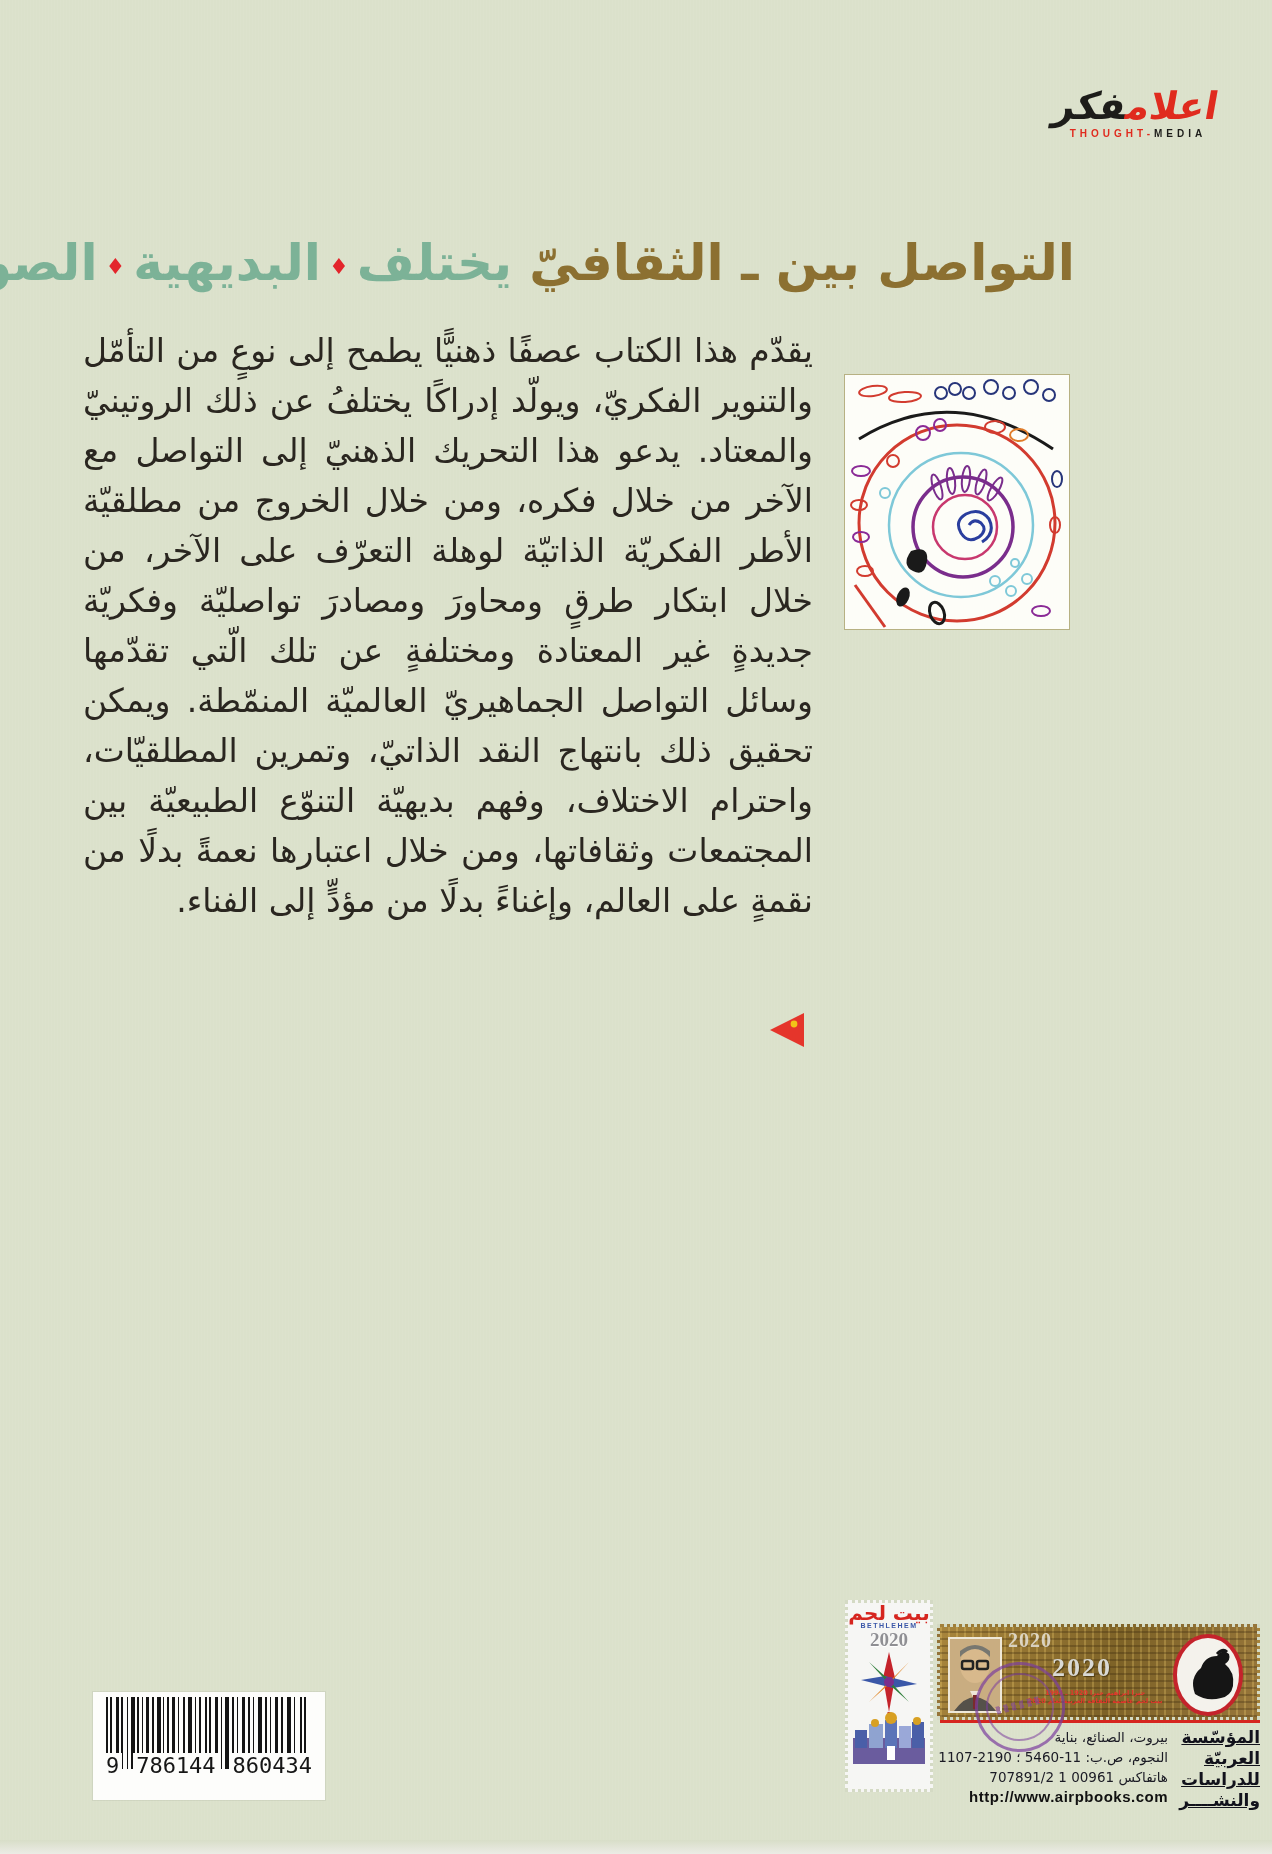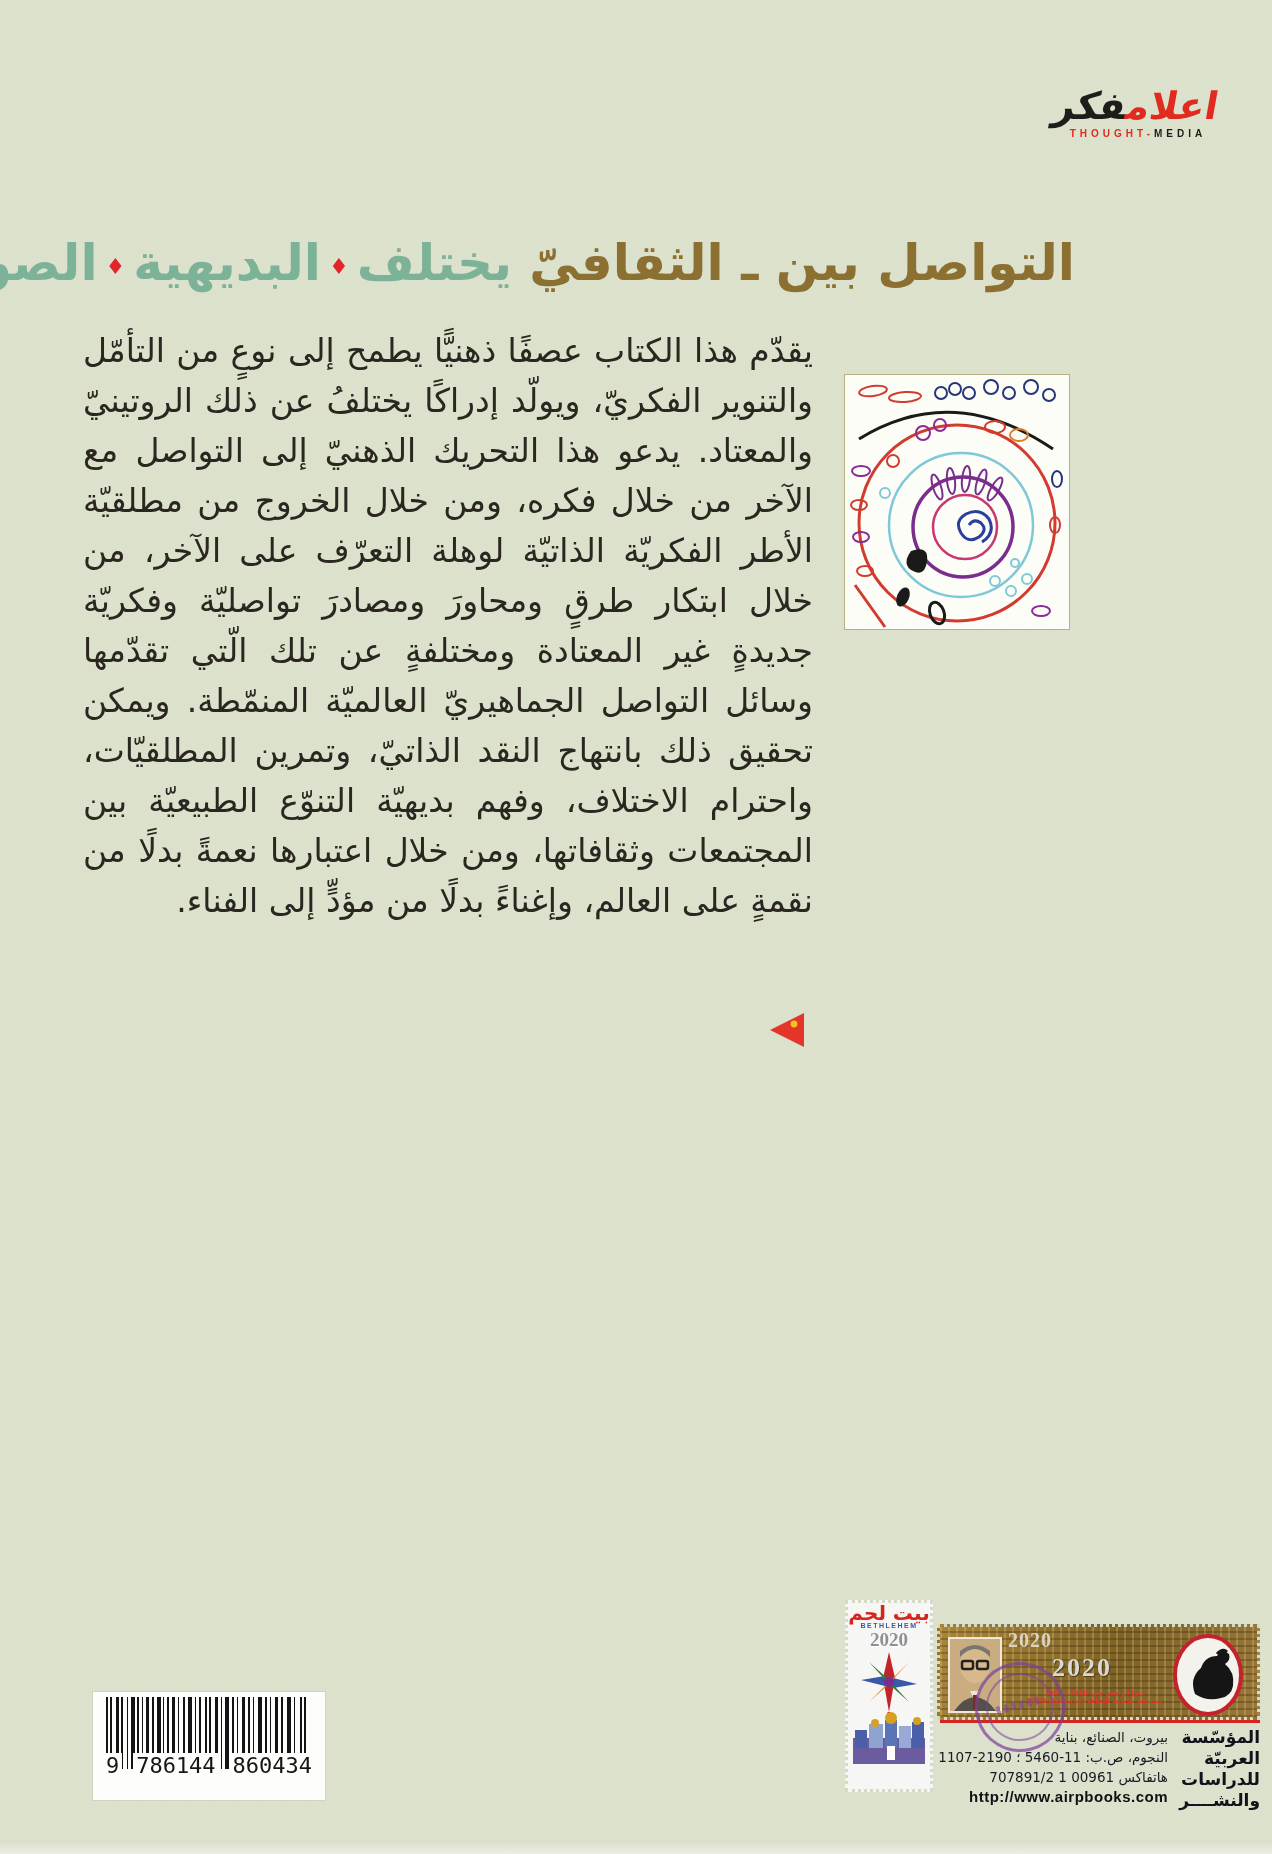--- a/index.html
+++ b/index.html
@@ -121,21 +121,21 @@
     content:"";position:absolute;left:18px;top:36px;width:44px;height:8px;
     background:repeating-linear-gradient(90deg, rgba(124,62,158,.55) 0 4px, rgba(0,0,0,0) 4px 8px);
   }
   .red-rule{position:absolute;left:940px;top:1720px;width:320px;height:3px;background:#d6251f;}
   .pub{
     position:absolute;left:938px;top:1727px;width:322px;
     direction:rtl;display:flex;gap:10px;
   }
   .pub-name{width:82px;font-weight:bold;font-size:17px;line-height:21px;
     color:#12121c;text-align:justify;}
-  .pub-name div{width:100%;}
+  .pub-name div{width:100%;text-decoration:underline;}
   .pub-contact{flex:1;font-size:13.5px;line-height:20px;color:#1a1a24;text-align:right;}
   .pub-contact .url{direction:ltr;font-family:"Liberation Sans",sans-serif;
     font-weight:bold;font-size:15px;letter-spacing:.5px;color:#111;}
 </style>
 </head>
 <body>
 
 <div class="page">
 
 

